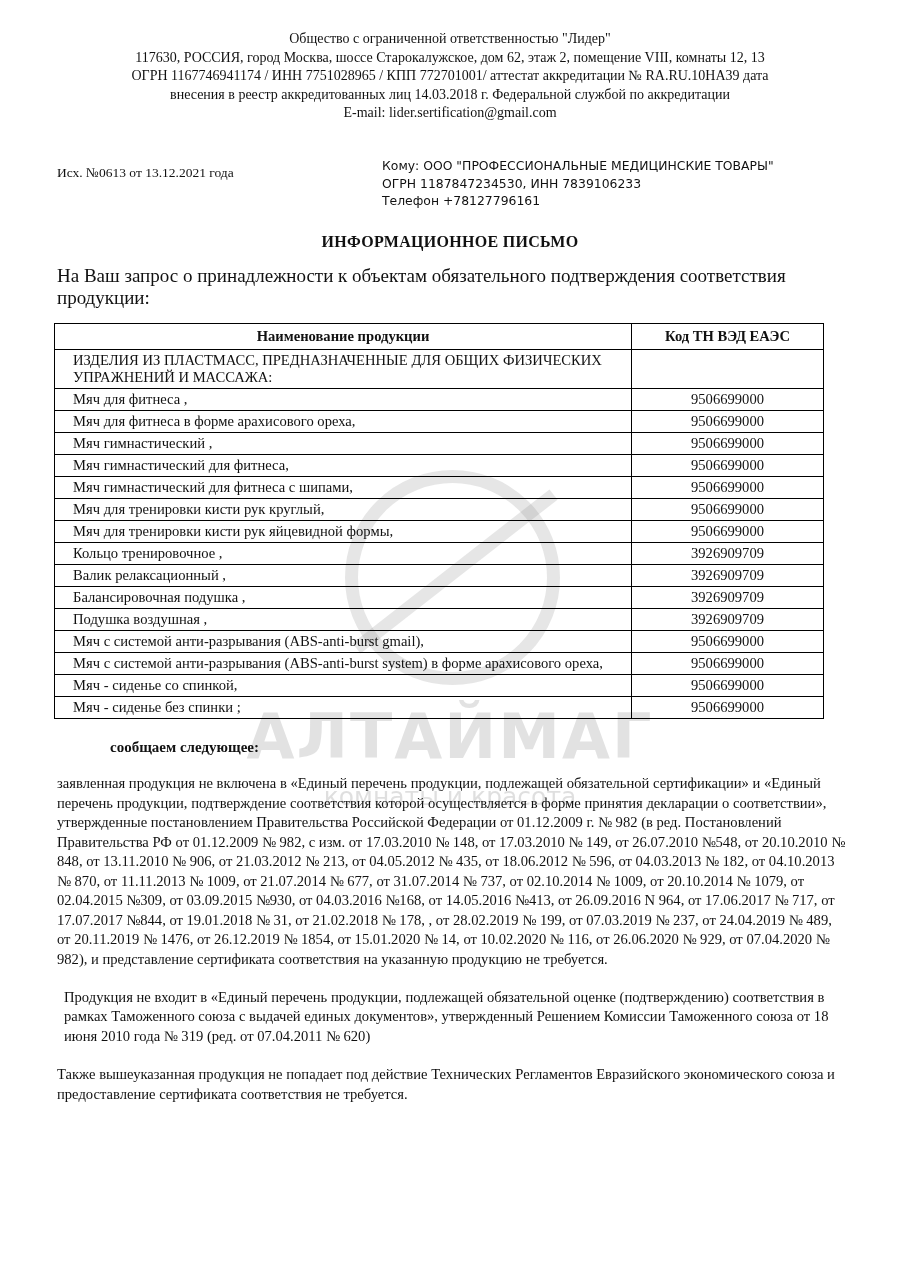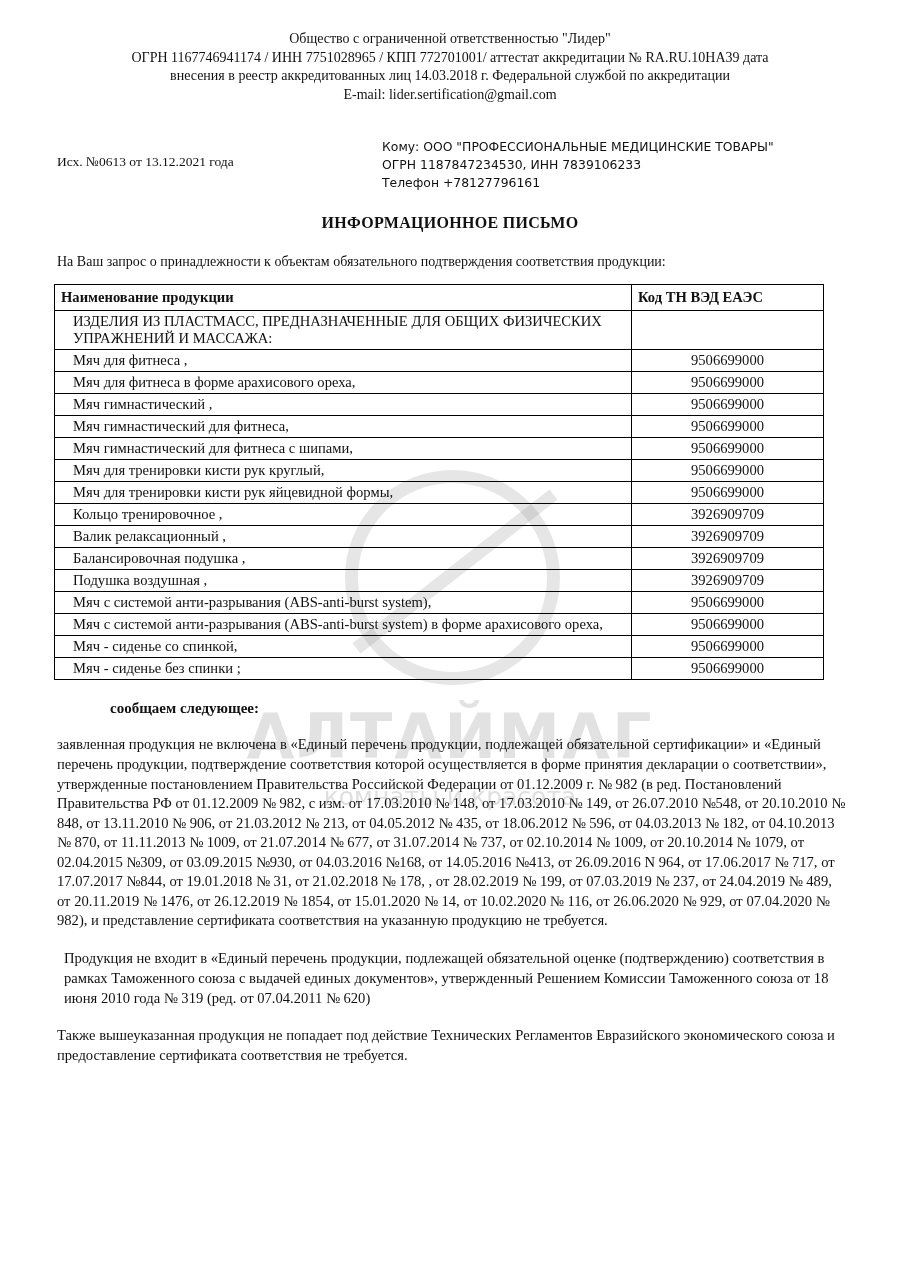--- a/index.html
+++ b/index.html
@@ -92,21 +92,21 @@
 
   
   .refblock {
     margin-top: 34px;
     position: relative;
     height: 62px;
   }
   .ref-left {
     position: absolute;
     left: 5px;
-    top: 16px;
+    top: 8px;
     font-size: 13.5px;
   }
   .ref-right {
     position: absolute;
     left: 330px;
     top: 0;
     font-family: "DejaVu Sans", sans-serif;
     font-size: 12.4px;
     line-height: 1.42;
   }
@@ -114,41 +114,41 @@
   
   .doc-title {
     text-align: center;
     font-size: 16px;
     font-weight: bold;
     margin-top: 14px;
     letter-spacing: .3px;
   }
 
   .intro {
-    margin-top: 22px;
+    margin-top: 14px;
     margin-left: 5px;
-    font-size: 14px;
+    font-size: 19px;
   }
 
   
   table.products {
     margin-top: 14px;
     border-collapse: collapse;
     width: 770px;
     margin-left: 2px;
     font-size: 14.6px;
   }
   table.products th,
   table.products td {
     border: 1px solid #000;
     padding: 2px 18px;
     vertical-align: top;
   }
   table.products th {
-    text-align: left;
+    text-align: center;
     font-weight: bold;
     padding: 4px 6px;
     margin-left: 20px;
   }
   td.code, th.code {
     width: 155px;
     text-align: center;
     white-space: nowrap;
   }
   td.code { vertical-align: bottom; }
@@ -183,20 +183,21 @@
     <div class="wm-circle"></div>
     <div class="wm-slash"></div>
     <div class="wm-text">АЛТАЙМАГ</div>
     <div class="wm-sub">комнаты и красота</div>
   </div>
 
   <div class="content">
 
     <div class="letterhead">
       <div>Общество с ограниченной ответственностью "Лидер"</div>
+      <div>117630, РОССИЯ, город Москва, шоссе Старокалужское, дом 62, этаж 2, помещение VIII, комнаты 12, 13</div>
       <div>ОГРН 1167746941174 / ИНН 7751028965 / КПП 772701001/ аттестат аккредитации № RA.RU.10НА39 дата</div>
       <div>внесения в реестр аккредитованных лиц 14.03.2018 г. Федеральной службой по аккредитации</div>
       <div>E-mail: lider.sertification@gmail.com</div>
     </div>
 
     <div class="refblock">
       <div class="ref-left">Исх. №0613 от 13.12.2021 года</div>
       <div class="ref-right">
         <div>Кому: ООО "ПРОФЕССИОНАЛЬНЫЕ МЕДИЦИНСКИЕ ТОВАРЫ"</div>
         <div>ОГРН 1187847234530, ИНН 7839106233</div>
@@ -258,21 +259,21 @@
         </tr>
         <tr>
           <td class="name">Балансировочная подушка ,</td>
           <td class="code">3926909709</td>
         </tr>
         <tr>
           <td class="name">Подушка воздушная ,</td>
           <td class="code">3926909709</td>
         </tr>
         <tr>
-          <td class="name">Мяч с системой анти-разрывания (ABS-anti-burst system),</td>
+          <td class="name">Мяч с системой анти-разрывания (ABS-anti-burst gmail),</td>
           <td class="code">9506699000</td>
         </tr>
         <tr>
           <td class="name">Мяч с системой анти-разрывания (ABS-anti-burst system) в форме арахисового ореха,</td>
           <td class="code">9506699000</td>
         </tr>
         <tr>
           <td class="name">Мяч - сиденье со спинкой,</td>
           <td class="code">9506699000</td>
         </tr>

